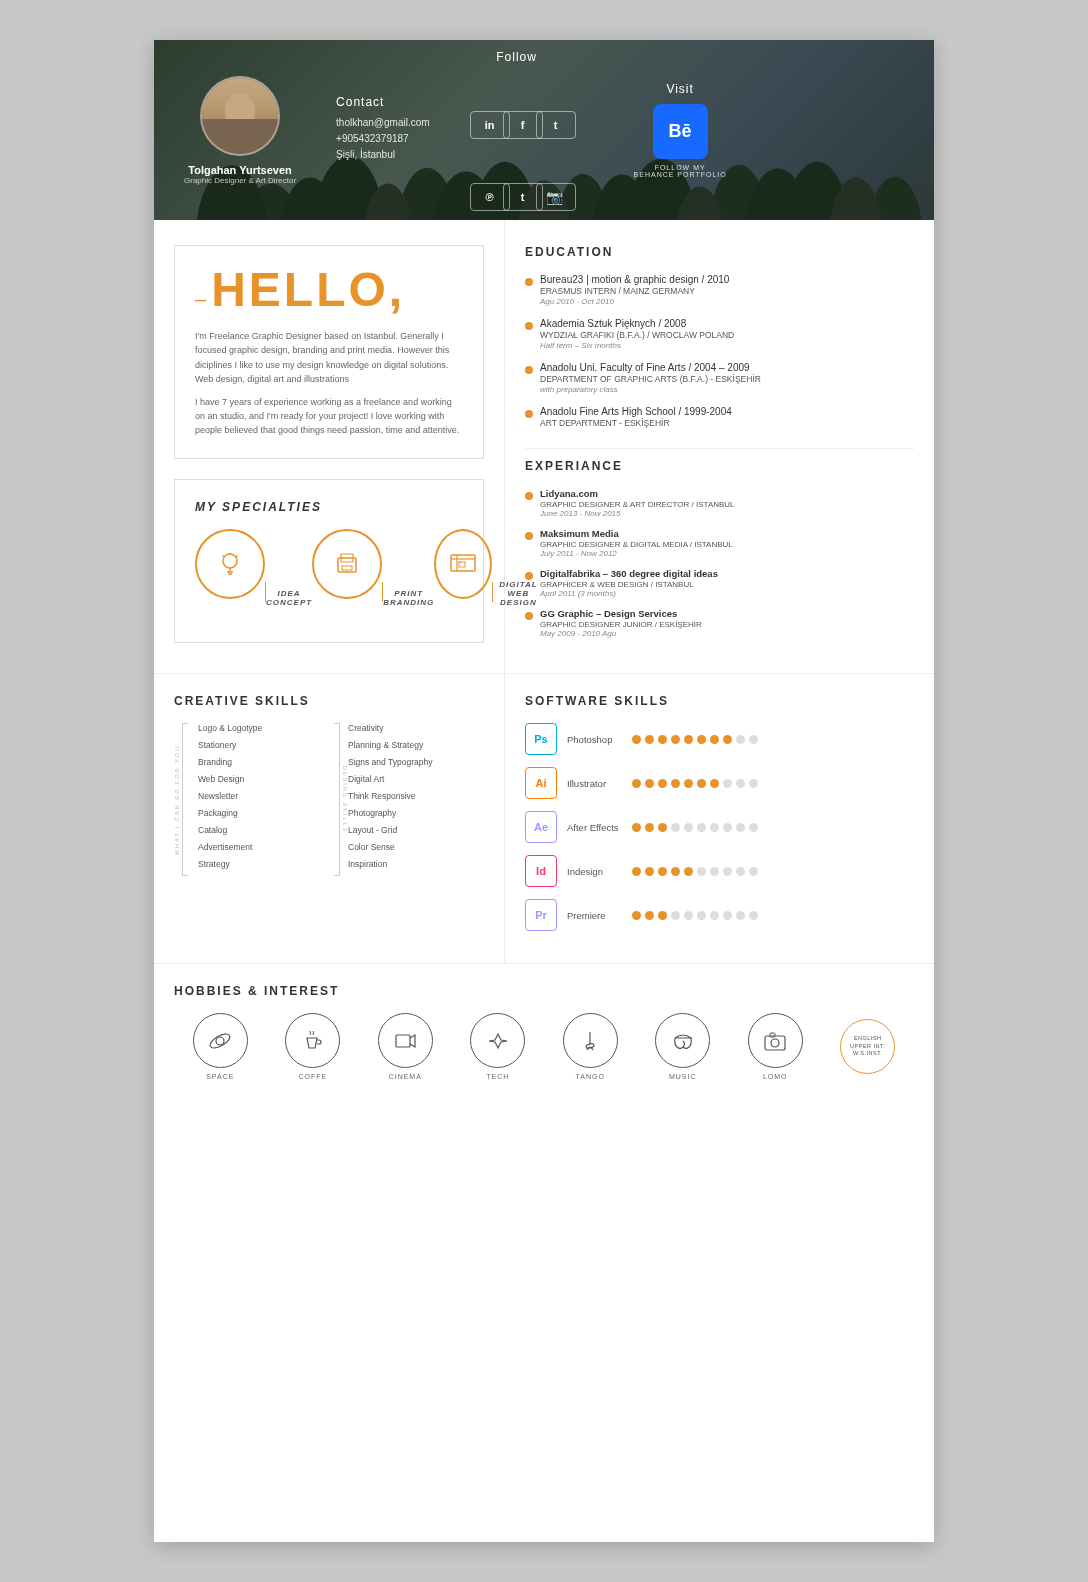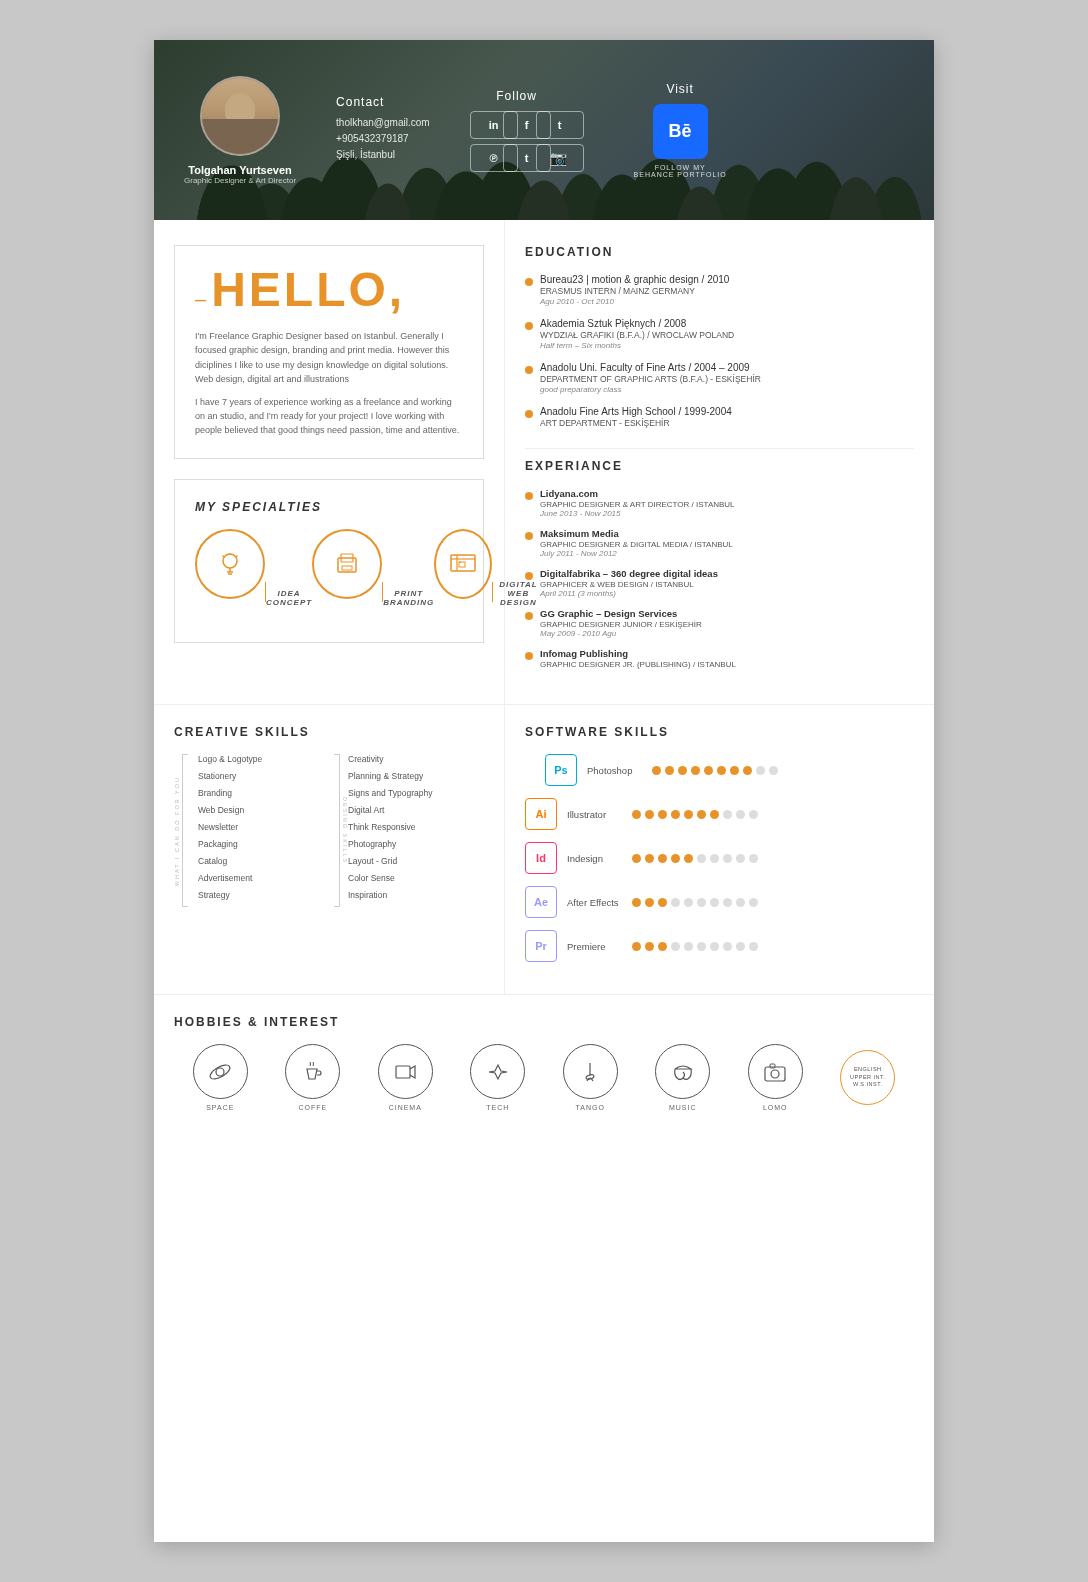--- a/index.html
+++ b/index.html
@@ -141,29 +141,30 @@
       margin-bottom: 8px;
       letter-spacing: 1px;
       text-align: center;
     }
     .social-icons {
       display: grid;
       grid-template-columns: repeat(3, 28px);
       gap: 5px;
     }
     .social-icon {
-      width: 48px; height: 28px;
+      width: 40px; height: 28px;
       border: 1px solid rgba(255,255,255,0.5);
       border-radius: 4px;
       display: flex;
       align-items: center;
       justify-content: center;
       color: #fff;
       font-size: 11px;
       font-weight: bold;
+      margin-top: 39px;
     }
     .visit-section {
       display: flex;
       flex-direction: column;
       align-items: center;
     }
     .visit-section h3 {
       color: #fff;
       font-size: 12px;
       font-weight: normal;
@@ -559,21 +560,21 @@
           <div class="edu-dot"></div>
           <div class="edu-title">Akademia Sztuk Pięknych / 2008</div>
           <div class="edu-subtitle">WYDZIAŁ GRAFIKI (B.F.A.) / WROCLAW POLAND</div>
           <div class="edu-date">Half term – Six months</div>
         </div>
 
         <div class="edu-item">
           <div class="edu-dot"></div>
           <div class="edu-title">Anadolu Uni. Faculty of Fine Arts / 2004 – 2009</div>
           <div class="edu-subtitle">DEPARTMENT OF GRAPHIC ARTS (B.F.A.) - ESKİŞEHİR</div>
-          <div class="edu-date">good preparatory class</div>
+          <div class="edu-date">with preparatory class</div>
         </div>
 
         <div class="edu-item">
           <div class="edu-dot"></div>
           <div class="edu-title">Anadolu Fine Arts High School / 1999-2004</div>
           <div class="edu-subtitle">ART DEPARTMENT - ESKİŞEHİR</div>
         </div>
       </div>
 
       <div class="divider" style="margin: 10px 0;"></div>
@@ -602,25 +603,20 @@
           <div class="exp-date">April 2011 (3 months)</div>
         </div>
 
         <div class="exp-item">
           <div class="exp-dot"></div>
           <div class="exp-title">GG Graphic – Design Services</div>
           <div class="exp-subtitle">GRAPHIC DESIGNER JUNIOR / ESKİŞEHİR</div>
           <div class="exp-date">May 2009 - 2010 Agu</div>
         </div>
 
-        <div class="exp-item">
-          <div class="exp-dot"></div>
-          <div class="exp-title">Infomag Publishing</div>
-          <div class="exp-subtitle">GRAPHIC DESIGNER JR. (PUBLISHING) / ISTANBUL</div>
-        </div>
       </div>
 
     </div>
   </div>
 
   <div style="display:flex; border-top: 1px solid #eee;">
 
     <div style="width:45%; padding: 20px; border-right: 1px solid #eee;">
       <div class="section-title">CREATIVE SKILLS</div>
       <div style="display:flex; align-items: stretch; gap: 5px;">
@@ -659,21 +655,21 @@
             <div class="skill-item">Inspiration</div>
           </div>
         </div>
       </div>
     </div>
 
     <div style="width:55%; padding: 20px;">
       <div class="section-title">SOFTWARE SKILLS</div>
 
       <div class="sw-item">
-        <div class="sw-icon" style="color:#00a9e0; border-color:#00a9e0;margin-left:20px;">Ps</div>
+        <div class="sw-icon" style="color:#00a9e0; border-color:#00a9e0;">Ps</div>
         <div class="sw-name">Photoshop</div>
         <div class="sw-dots">
           <div class="sw-dot dot-filled"></div>
           <div class="sw-dot dot-filled"></div>
           <div class="sw-dot dot-filled"></div>
           <div class="sw-dot dot-filled"></div>
           <div class="sw-dot dot-filled"></div>
           <div class="sw-dot dot-filled"></div>
           <div class="sw-dot dot-filled"></div>
           <div class="sw-dot dot-filled"></div>
@@ -693,45 +689,45 @@
           <div class="sw-dot dot-filled"></div>
           <div class="sw-dot dot-filled"></div>
           <div class="sw-dot dot-filled"></div>
           <div class="sw-dot dot-empty"></div>
           <div class="sw-dot dot-empty"></div>
           <div class="sw-dot dot-empty"></div>
         </div>
       </div>
 
       <div class="sw-item">
+        <div class="sw-icon" style="color:#9999ff; border-color:#9999ff;">Ae</div>
+        <div class="sw-name">After Effects</div>
+        <div class="sw-dots">
+          <div class="sw-dot dot-filled"></div>
+          <div class="sw-dot dot-filled"></div>
+          <div class="sw-dot dot-filled"></div>
+          <div class="sw-dot dot-empty"></div>
+          <div class="sw-dot dot-empty"></div>
+          <div class="sw-dot dot-empty"></div>
+          <div class="sw-dot dot-empty"></div>
+          <div class="sw-dot dot-empty"></div>
+          <div class="sw-dot dot-empty"></div>
+          <div class="sw-dot dot-empty"></div>
+        </div>
+      </div>
+
+      <div class="sw-item">
         <div class="sw-icon" style="color:#ff3366; border-color:#ff3366;">Id</div>
         <div class="sw-name">Indesign</div>
         <div class="sw-dots">
           <div class="sw-dot dot-filled"></div>
           <div class="sw-dot dot-filled"></div>
           <div class="sw-dot dot-filled"></div>
           <div class="sw-dot dot-filled"></div>
           <div class="sw-dot dot-filled"></div>
-          <div class="sw-dot dot-empty"></div>
-          <div class="sw-dot dot-empty"></div>
-          <div class="sw-dot dot-empty"></div>
-          <div class="sw-dot dot-empty"></div>
-          <div class="sw-dot dot-empty"></div>
-        </div>
-      </div>
-
-      <div class="sw-item">
-        <div class="sw-icon" style="color:#9999ff; border-color:#9999ff;">Ae</div>
-        <div class="sw-name">After Effects</div>
-        <div class="sw-dots">
-          <div class="sw-dot dot-filled"></div>
-          <div class="sw-dot dot-filled"></div>
-          <div class="sw-dot dot-filled"></div>
-          <div class="sw-dot dot-empty"></div>
-          <div class="sw-dot dot-empty"></div>
           <div class="sw-dot dot-empty"></div>
           <div class="sw-dot dot-empty"></div>
           <div class="sw-dot dot-empty"></div>
           <div class="sw-dot dot-empty"></div>
           <div class="sw-dot dot-empty"></div>
         </div>
       </div>
 
       <div class="sw-item">
         <div class="sw-icon" style="color:#9999ff; border-color:#9999ff;">Pr</div>

